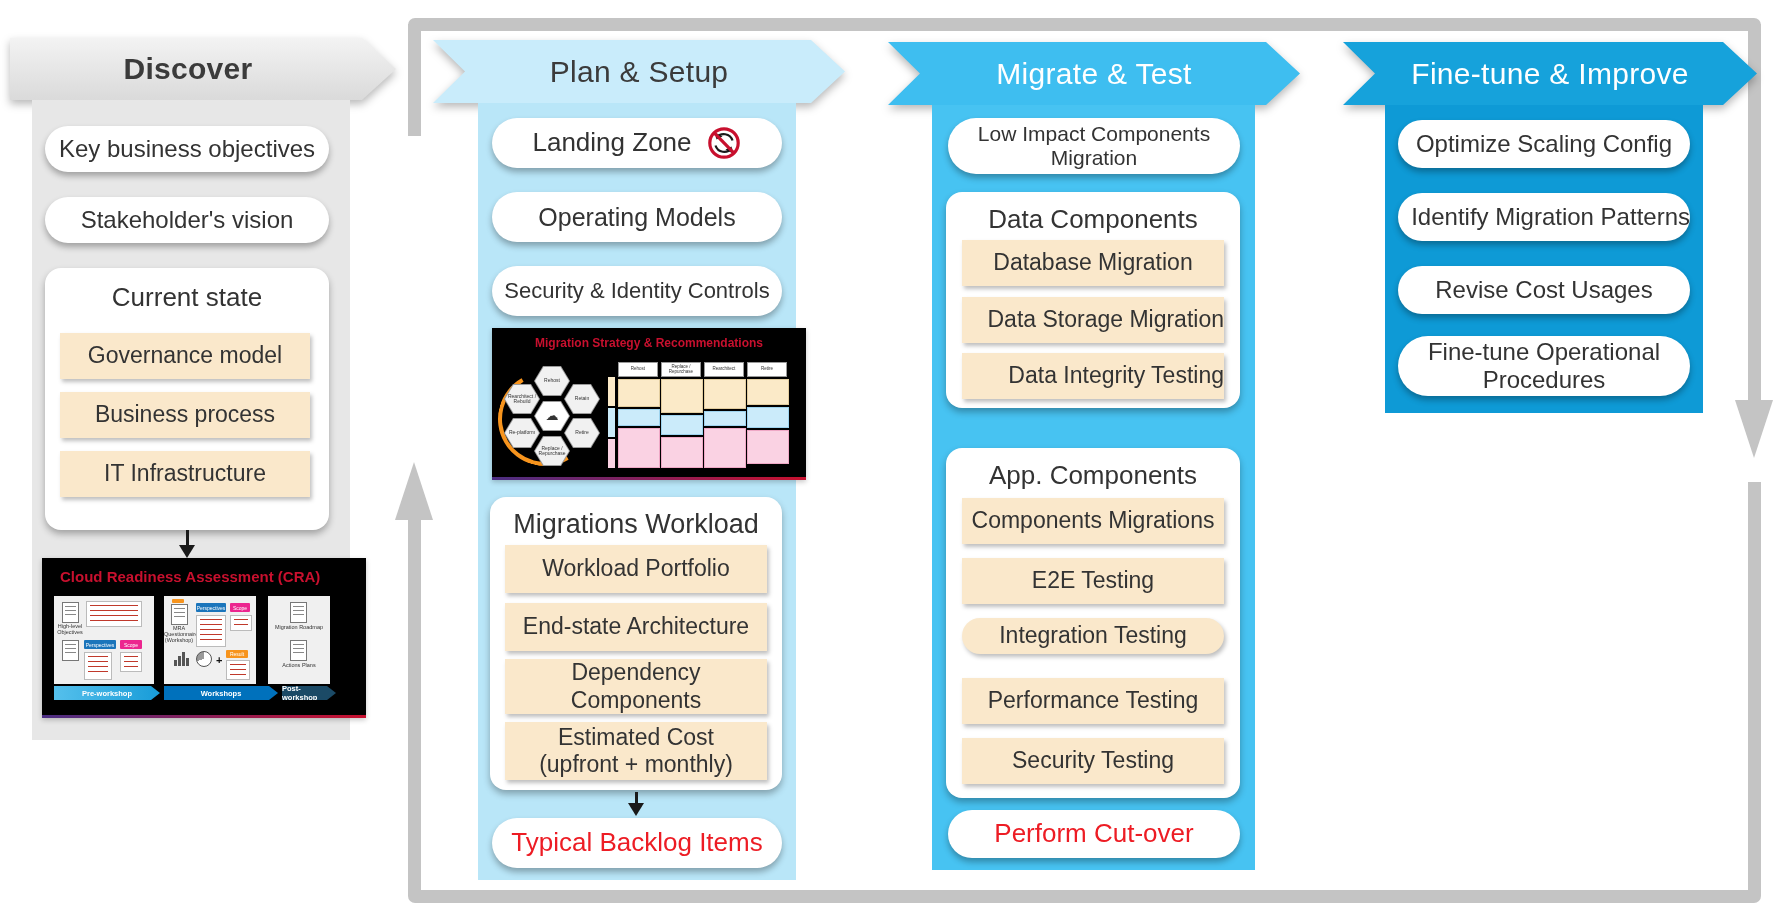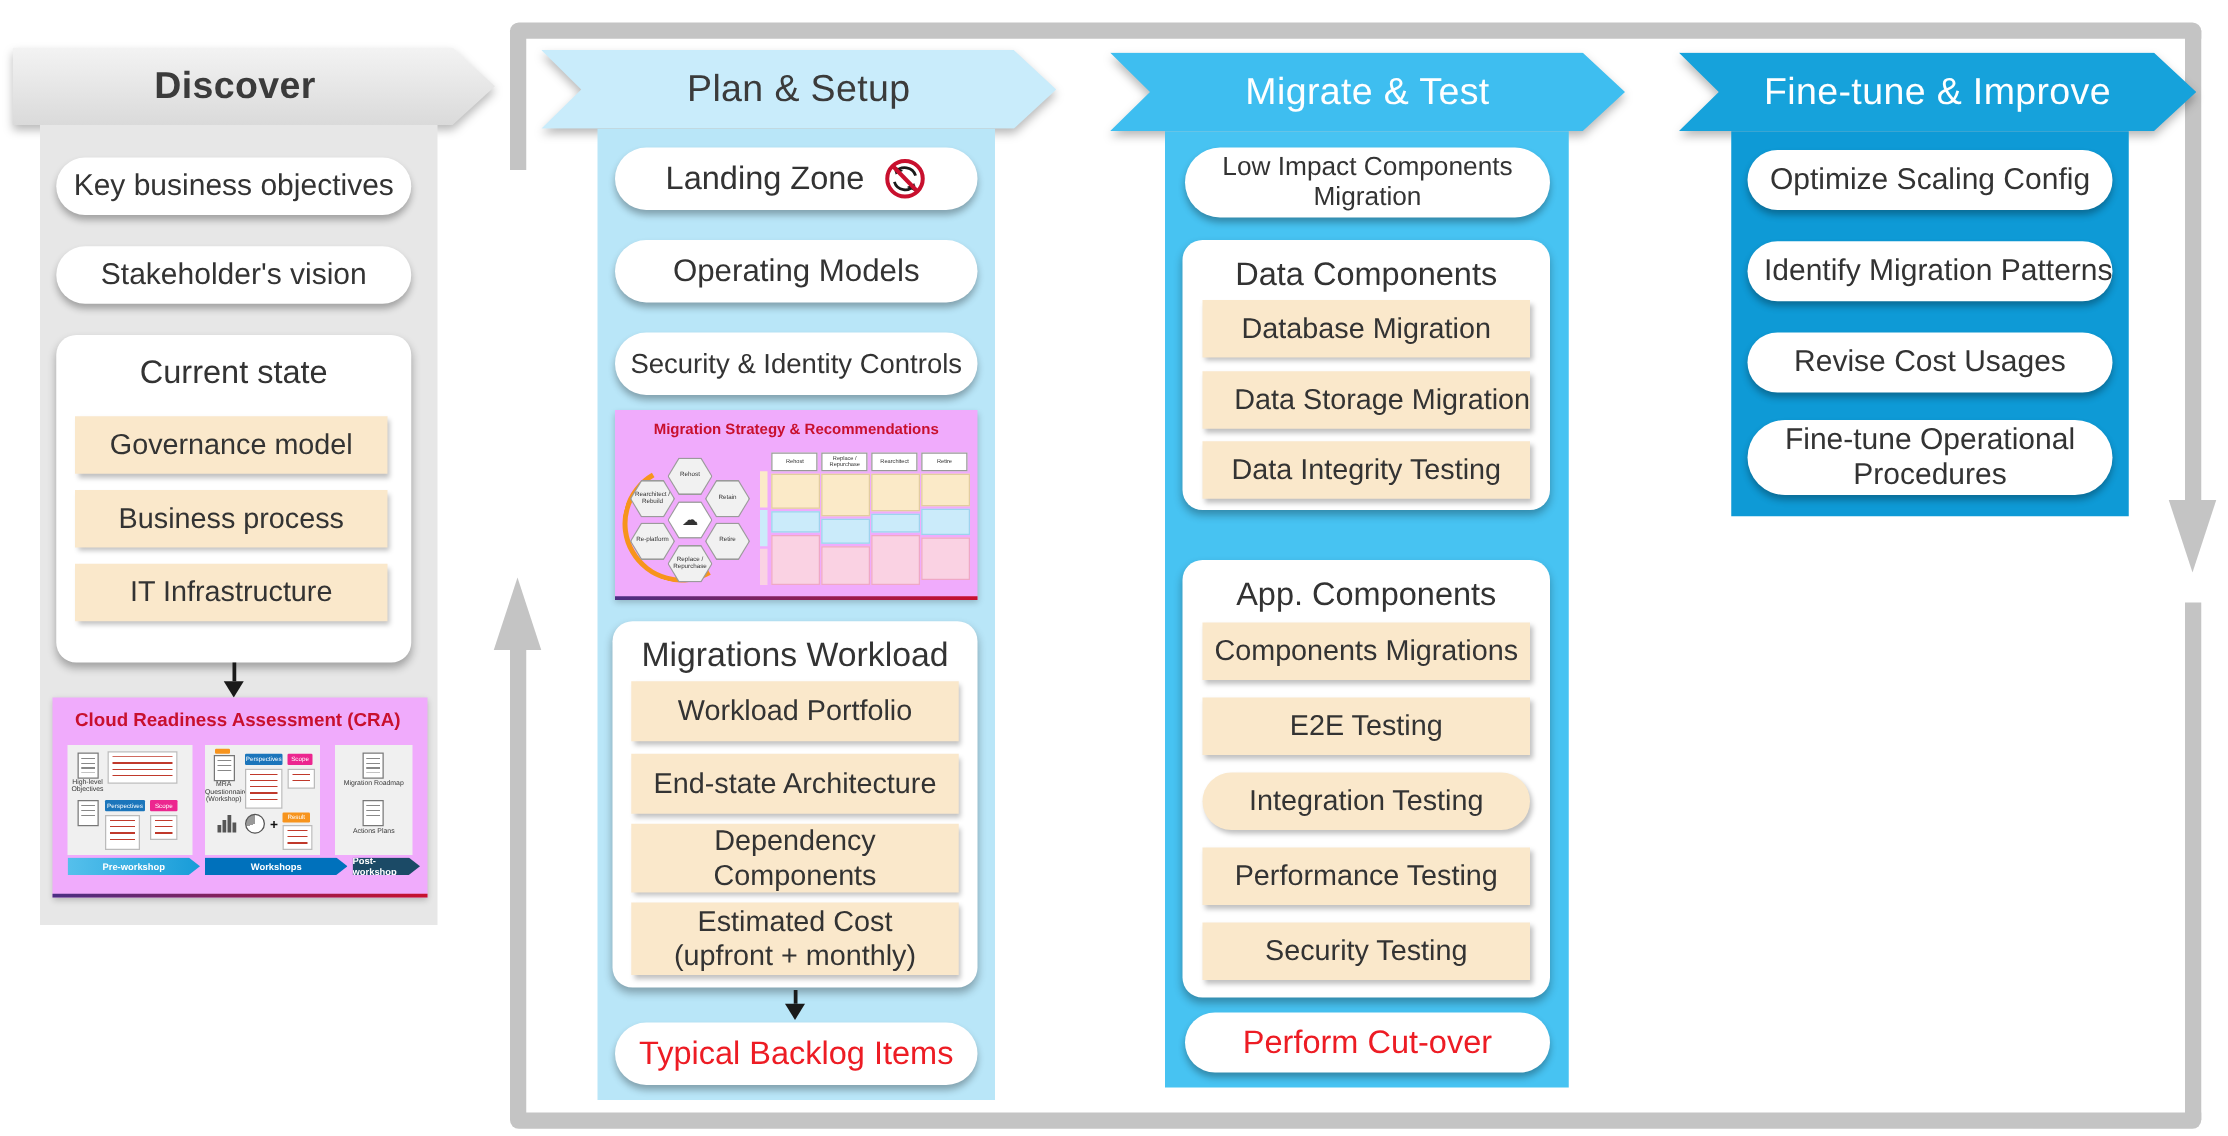--- a/index.html
+++ b/index.html
@@ -32,21 +32,21 @@
   .preline{white-space:pre-line;}
   .redtext{color:#ED1C24;}
 
   
   .varrow{position:absolute;display:flex;flex-direction:column;align-items:center;}
   .varrow .shaft{width:3px;background:#1a1a1a;}
   .varrow .head{width:0;height:0;border-left:8px solid transparent;border-right:8px solid transparent;
                 border-top:13px solid #1a1a1a;}
 
   
-  .thumb{position:absolute;background:#f0abfc;box-shadow:0 2px 5px rgba(0,0,0,.22);}
+  .thumb{position:absolute;background:#000000;box-shadow:0 2px 5px rgba(0,0,0,.22);padding-left:24px;}
   .thumb-title{position:absolute;color:#C8102E;font-weight:bold;}
   .minipanel{position:absolute;background:#F0F0F0;}
   .doc{position:absolute;width:15px;height:19px;background:#fff;border:1px solid #777;}
   .doc:before{content:"";position:absolute;left:2px;right:2px;top:3px;height:12px;
     background:repeating-linear-gradient(#888 0 1px,transparent 1px 4px);}
   .chip{position:absolute;border-radius:1px;color:#fff;font-size:5px;display:flex;
         align-items:center;justify-content:center;overflow:hidden;}
   .microlabel{position:absolute;font-size:5.5px;color:#333;text-align:center;line-height:1.1;}
   .listbox{position:absolute;background:#fff;border:1px solid #bbb;}
   .listbox:before{content:"";position:absolute;left:3px;right:3px;top:3px;bottom:3px;
@@ -320,34 +320,34 @@
 
   <div class="card" style="left:946px;top:192px;width:294px;height:216px;">
     <div class="card-title" style="top:12px;">Data Components</div>
   </div>
   <div class="tan" style="left:962px;top:240px;width:262px;height:46px;">
     <span>Database Migration</span>
   </div>
   <div class="tan" style="left:962px;top:297px;width:262px;height:46px;justify-content:flex-end;">
     <span>Data Storage Migration</span>
   </div>
-  <div class="tan" style="left:962px;top:353px;width:262px;height:46px;">
+  <div class="tan" style="left:962px;top:353px;width:262px;height:46px;justify-content:flex-end;">
     <span>Data Integrity Testing</span>
   </div>
 
   <div class="card" style="left:946px;top:448px;width:294px;height:350px;">
     <div class="card-title" style="top:12px;">App. Components</div>
   </div>
   <div class="tan" style="left:962px;top:498px;width:262px;height:46px;">
     <span>Components Migrations</span>
   </div>
   <div class="tan" style="left:962px;top:558px;width:262px;height:46px;">
     <span>E2E Testing</span>
   </div>
-  <div class="tan" style="left:962px;top:618px;width:262px;height:46px;border-radius:23px;">
+  <div class="tan" style="left:962px;top:618px;width:262px;height:36px;border-radius:23px;">
     <span>Integration Testing</span>
   </div>
   <div class="tan" style="left:962px;top:678px;width:262px;height:46px;">
     <span>Performance Testing</span>
   </div>
   <div class="tan" style="left:962px;top:738px;width:262px;height:46px;">
     <span>Security Testing</span>
   </div>
 
   <div class="pill" style="left:948px;top:810px;width:292px;height:48px;font-size:26px;">

